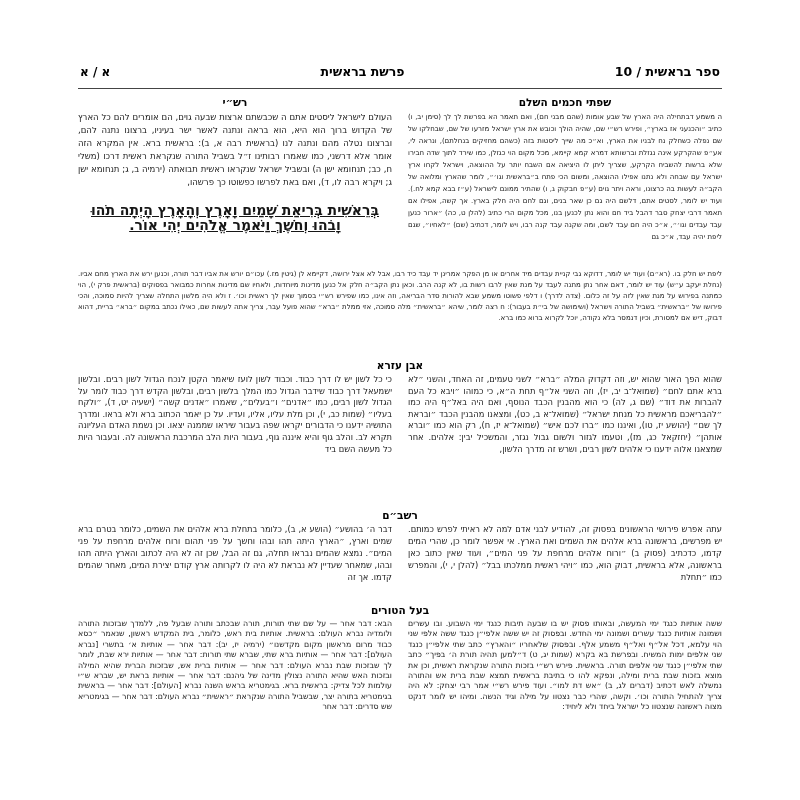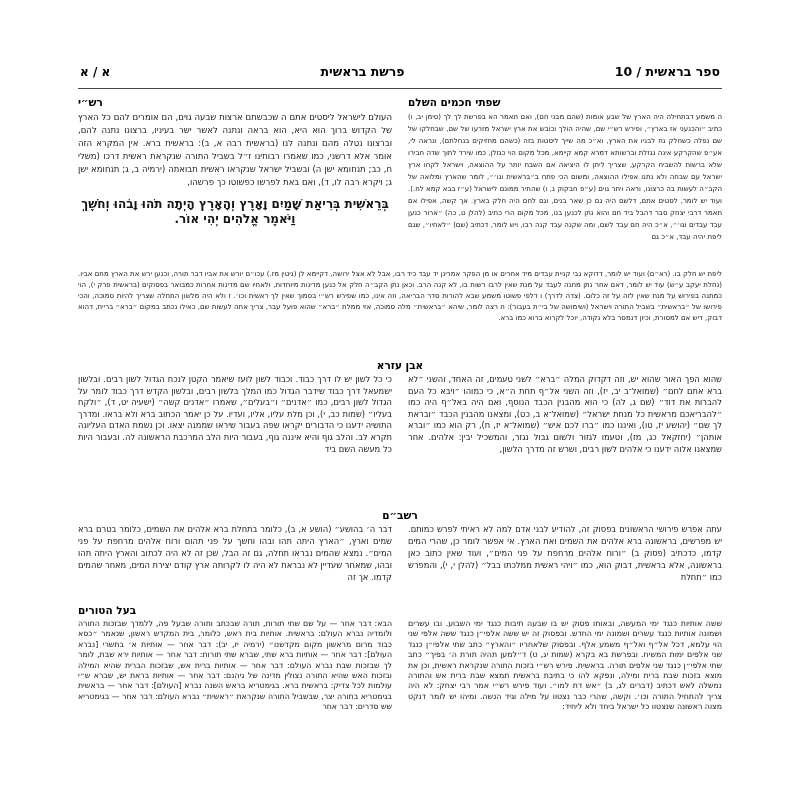--- a/index.html
+++ b/index.html
@@ -13,27 +13,27 @@
     background:#ffffff;
   }
   .page-header {
     display:flex; justify-content:space-between; align-items:flex-end;
     font-size:12.5px; font-weight:bold; color:#000;
     padding:0 2px 9px;
     border-bottom:1px solid #444;
   }
   .page-header .ref { font-size:12px; }
   .titles-row { display:flex; gap:16px; margin-top:7px; }
-  .titles-row .half { flex:1; text-align:left; font-weight:bold; font-size:10.5px; color:#000; }
+  .titles-row .half { flex:1; text-align:center; font-weight:bold; font-size:10.5px; color:#000; }
   .cols { display:flex; gap:16px; margin-top:3px; }
   .col { flex:1; min-width:0; text-align:justify; }
   .top-block { height:158px; overflow:hidden; }
   .small-print { font-size:7px; line-height:12px; }
   .rashi-text { font-size:8.5px; line-height:13px; }
-  .rashi-bold { font-size:12px; line-height:14.5px; font-weight:bold; text-align:center; margin-top:8px; }
+  .rashi-bold { font-size:14px; line-height:14.5px; font-weight:bold; text-align:center; margin-top:14px;text-decoration:underline; }
   .full-band {
     font-size:7px; line-height:10.9px; text-align:justify;
     height:74px; overflow:hidden; margin-top:0;
   }
   .center-title { text-align:center; font-weight:bold; font-size:10.5px; color:#000; margin-top:16px; }
   .mid-cols { height:119px; overflow:hidden; margin-top:3px; }
   .mid-text { font-size:8.3px; line-height:11.6px; }
   .rashbam-cols { height:73px; overflow:hidden; margin-top:3px; }
   .rashbam-text { font-size:8.3px; line-height:11.9px; }
   .bottom-cols { height:152px; overflow:hidden; margin-top:3px; }

